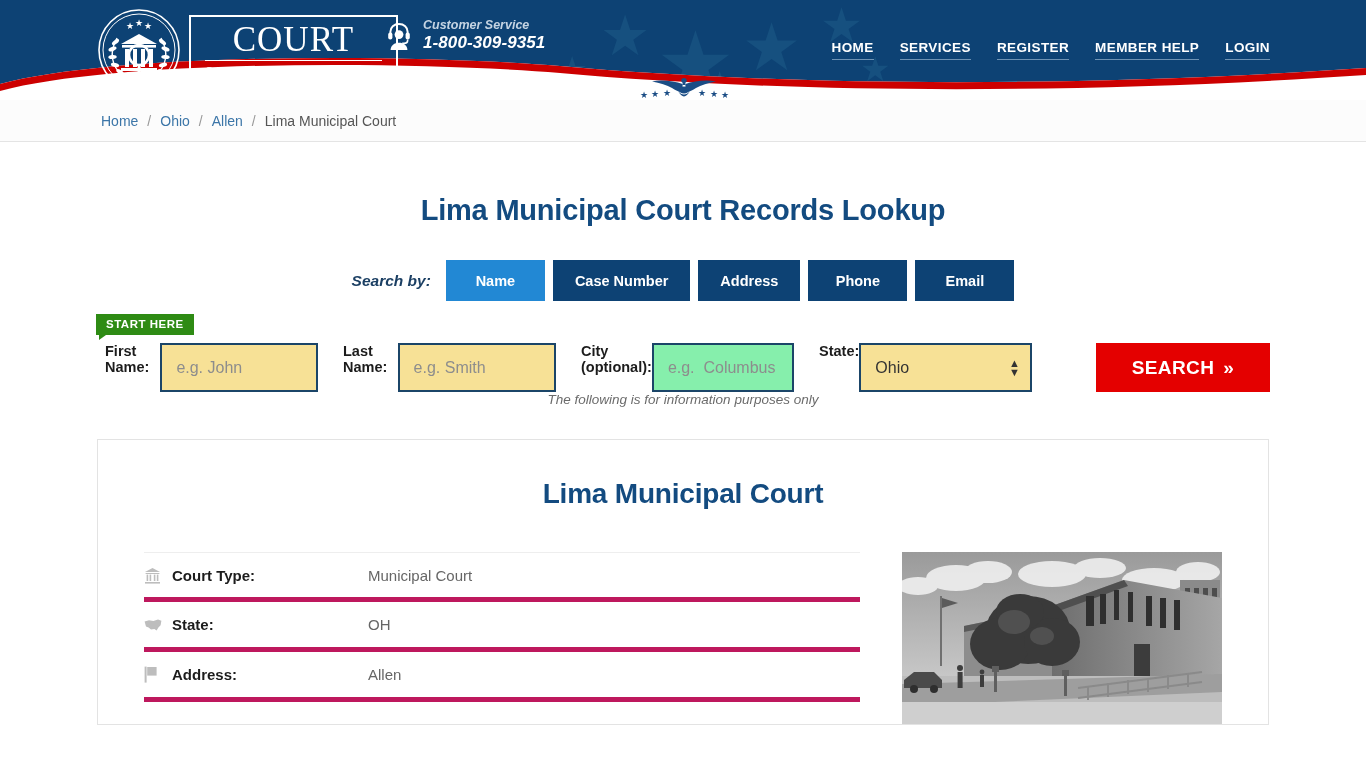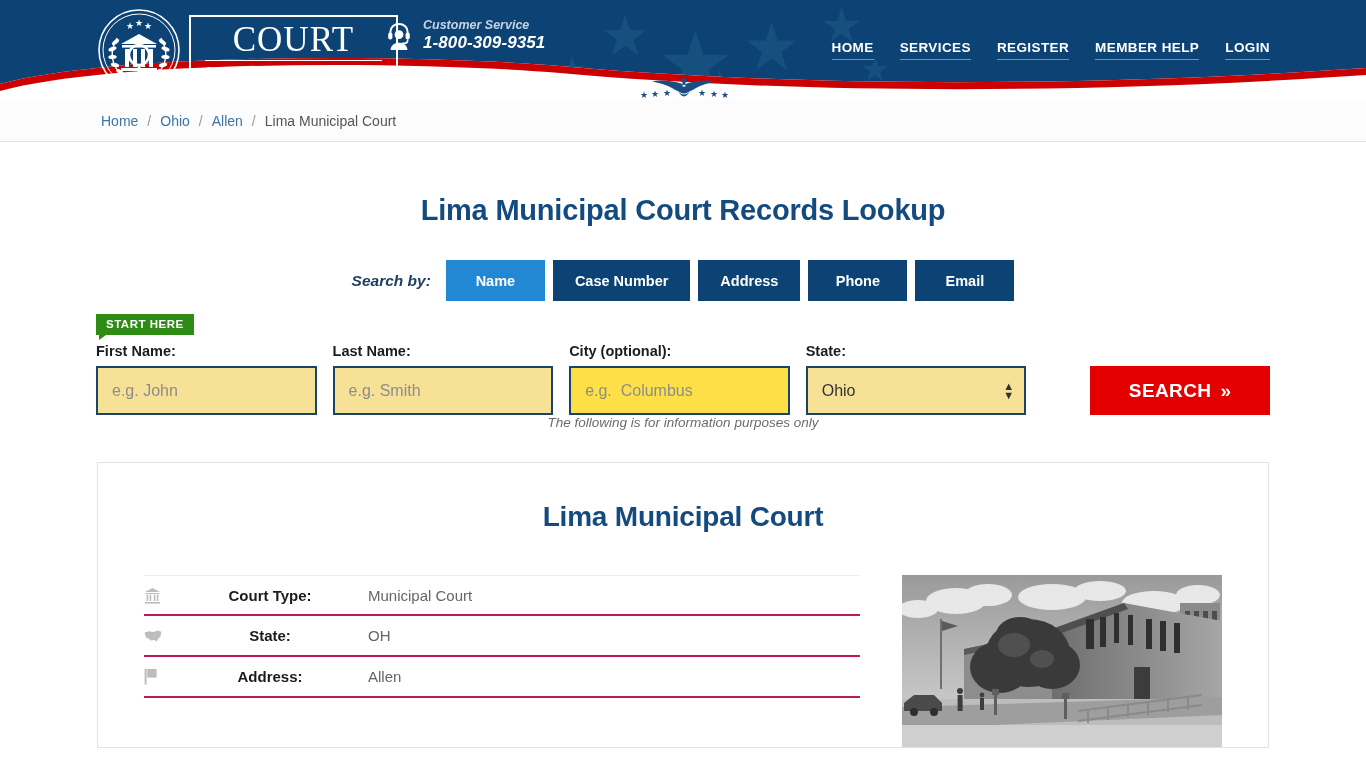--- a/index.html
+++ b/index.html
@@ -217,37 +217,37 @@
     left: 3px; bottom: -5px;
     border-left: 7px solid #2e8b14;
     border-bottom: 5px solid transparent;
   }
   .form-row {
     display: flex;
     align-items: flex-end;
     gap: 16px;
     padding-top: 22px;
   }
-  .field { display: flex; flex-direction: column; }
+  .field { display: flex; flex-direction: row; margin-left: 9px; }
   .f-first { width: 234px; }
   .f-last  { width: 234px; }
   .f-city  { width: 234px; }
   .f-state { width: 234px; }
   .field-label {
     color: #1c1c1c;
     font-size: 14.5px;
     font-weight: bold;
     margin-bottom: 7px;
     line-height: 16px;
   }
   .text-input {
     height: 49px;
     width: 100%;
     border: 2px solid #1b4568;
-    background: #fde047;
+    background: #86efac;
     font-size: 16px;
     color: #333333;
     padding: 0 14px;
     font-family: "Liberation Sans", sans-serif;
     outline: none;
   }
   .text-input.highlight { background: #f7e196; }
   .text-input::placeholder { color: #8d8d8d; }
   .select-wrap { position: relative; width: 100%; }
   .select-input {
@@ -317,23 +317,22 @@
   }
   .card-body {
     display: flex;
     padding: 42px 46px 0 46px;
     gap: 42px;
   }
   .detail-table { flex: 1 1 auto; max-width: 762px; }
   .detail-row {
     display: flex;
     align-items: center;
-    height: 41px;
-    border-bottom: 2px solid #be185d;
-    text-align: center;
+    height: 50px;
+    border-bottom: 5px solid #be185d;
   }
   .detail-row:first-child { border-top: 1px solid #eeeeee; }
   .det-icon {
     width: 28px; flex: 0 0 28px;
     display: flex; align-items: center; justify-content: flex-start;
     color: #bdbdbd;
   }
   .det-label {
     flex: 0 0 196px;
     color: #1c1c1c;

